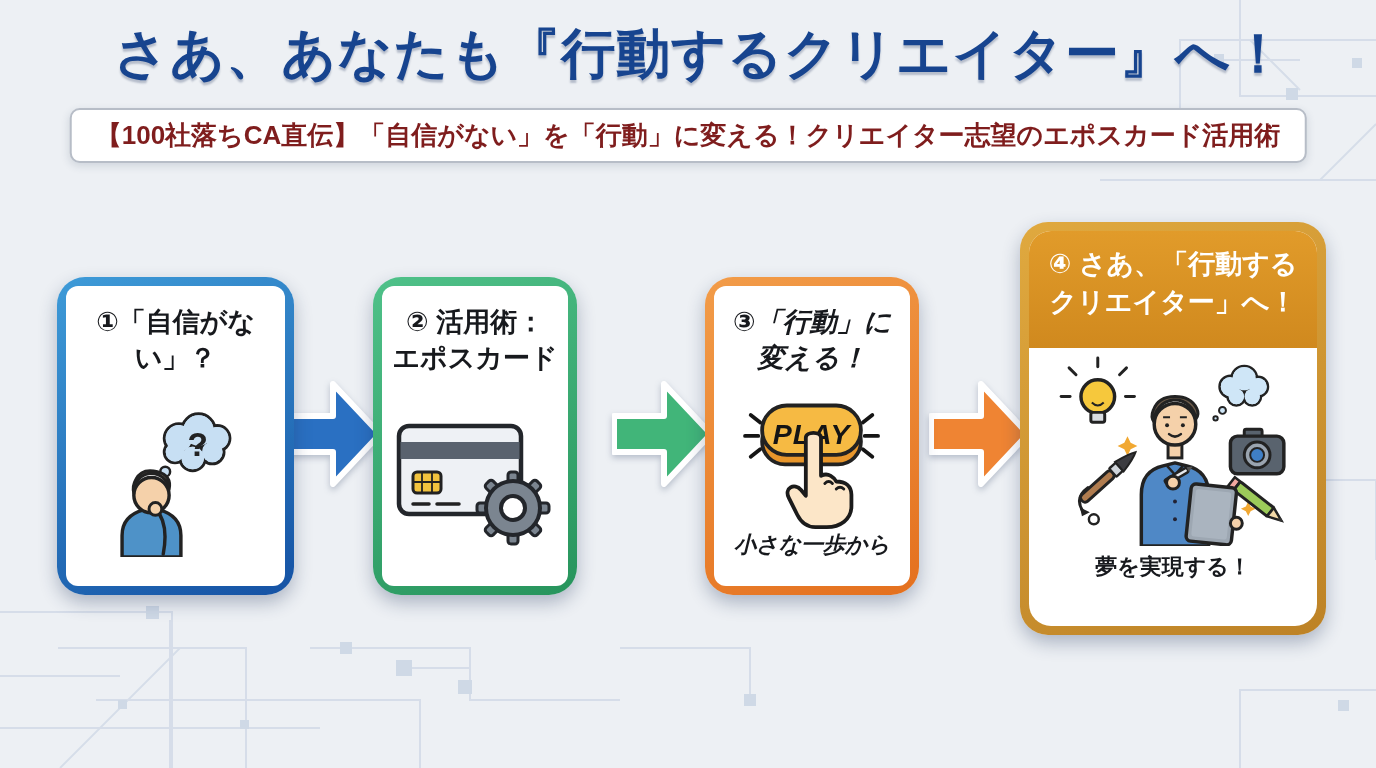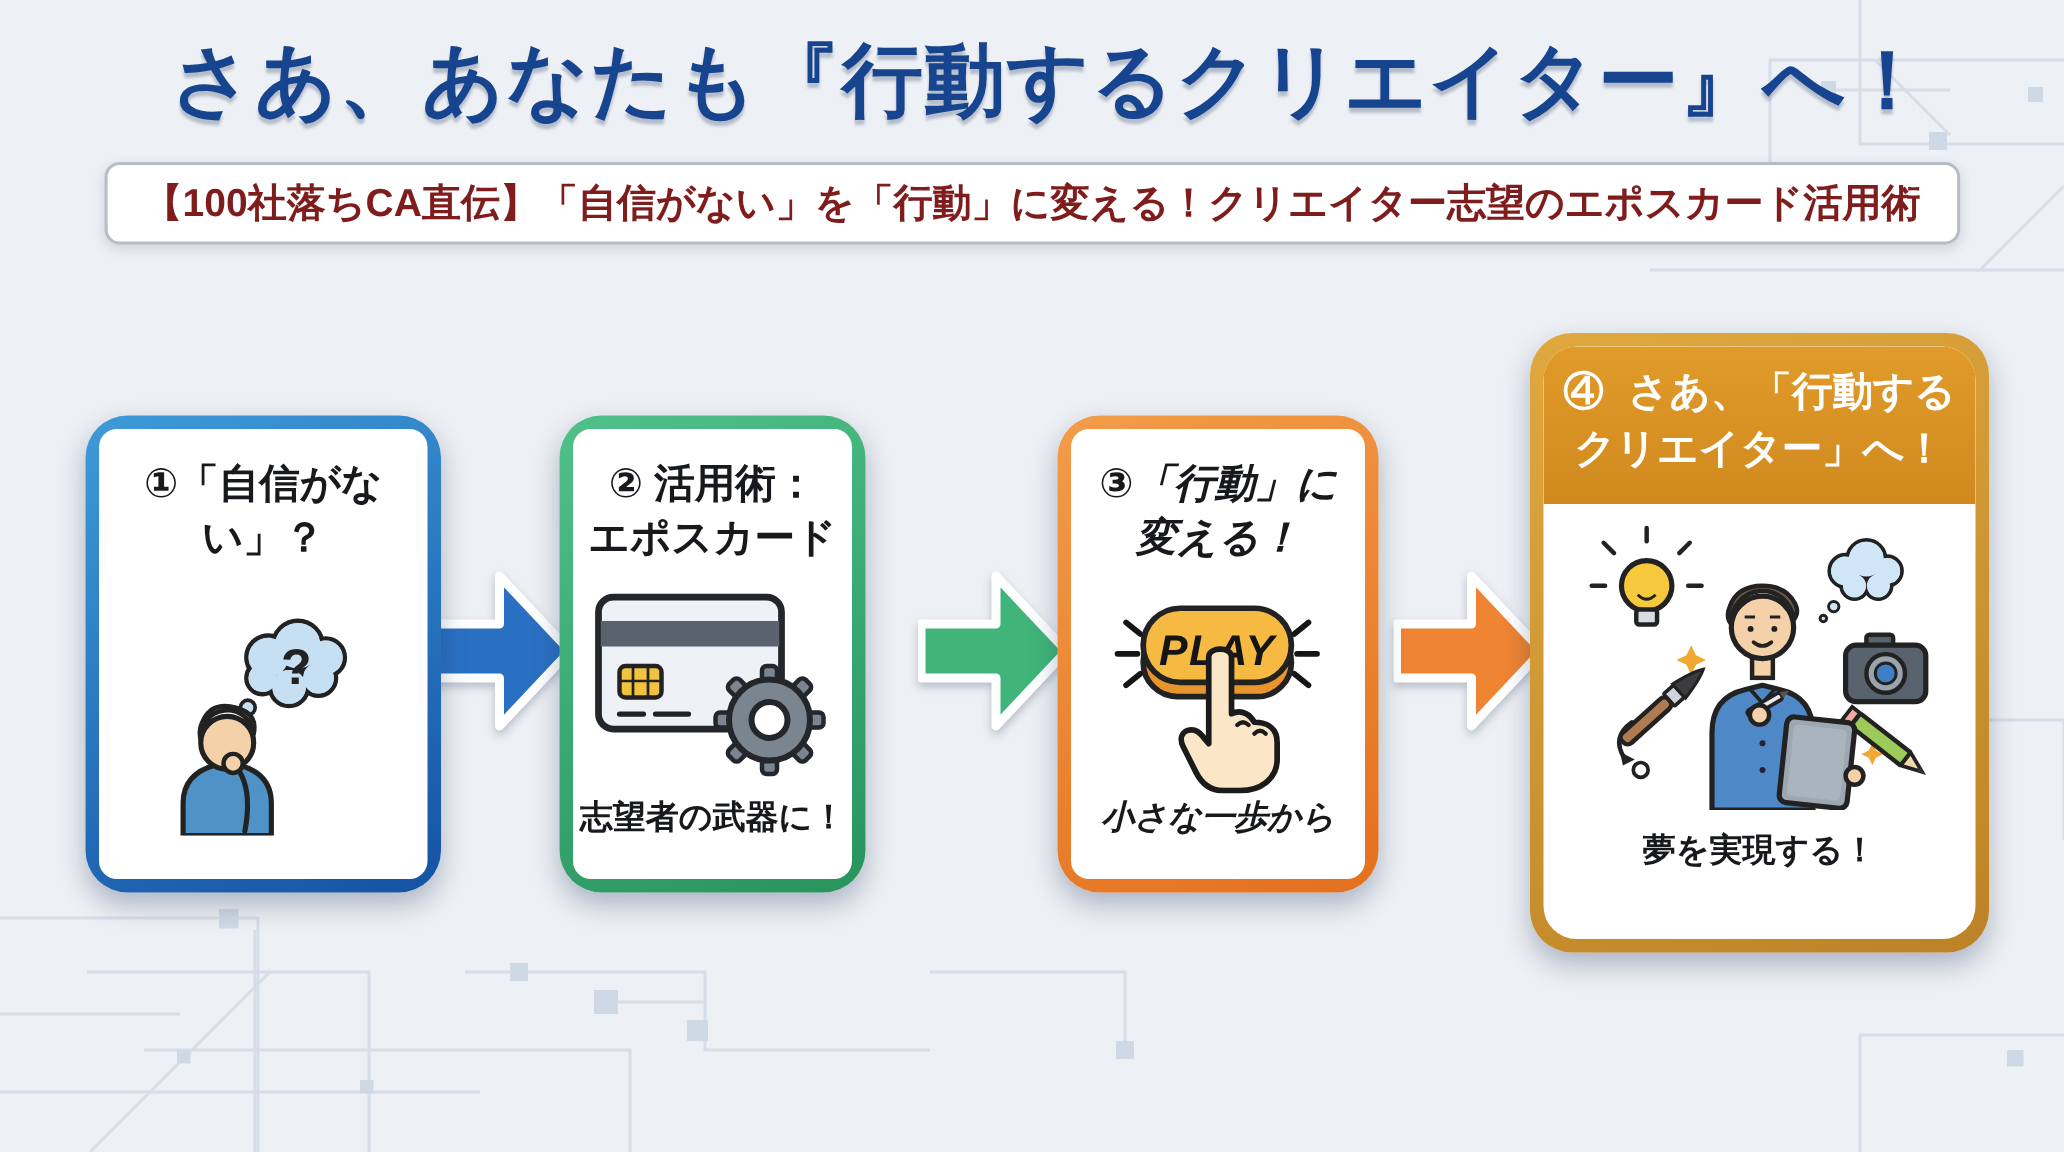--- a/index.html
+++ b/index.html
@@ -37,22 +37,22 @@
     font-size:27px;font-weight:800;color:#17191d;text-align:center;
     line-height:1.35;margin-top:18px;white-space:pre-line;
   }
   .card-icon{flex:1;display:flex;align-items:center;justify-content:center;}
   .card-caption{
     font-size:22px;font-weight:700;color:#17191d;margin-bottom:26px;text-align:center;
   }
   #card4 .card-inner{border-radius:22px;overflow:hidden;}
   .card4-header{
     width:100%;box-sizing:border-box;background:linear-gradient(180deg,#e19b2a,#d0891e);
-    padding:15px 10px 14px;text-align:center;font-size:27px;font-weight:800;
-    color:#ffffff;line-height:1.4;white-space:pre-line;font-family:Liberation Mono, monospace;
+    padding:15px 10px 26px;text-align:center;font-size:27px;font-weight:800;
+    color:#ffffff;line-height:1.4;white-space:pre-line;
   }
   #card4 .card-caption{margin-bottom:44px;}
   .arrow{position:absolute;top:372px;width:102px;height:124px;z-index:1;
     filter:drop-shadow(0 3px 3px rgba(20,40,80,.25));}
   #arrow1{left:281px;} #arrow2{left:612px;} #arrow3{left:929px;}
 </style>
 </head>
 <body>
 
 <div id="canvas">
@@ -158,21 +158,20 @@
               <rect x="115" y="56" width="10" height="16" rx="3" transform="rotate(180 120 92)"></rect>
               <rect x="115" y="56" width="10" height="16" rx="3" transform="rotate(225 120 92)"></rect>
               <rect x="115" y="56" width="10" height="16" rx="3" transform="rotate(270 120 92)"></rect>
               <rect x="115" y="56" width="10" height="16" rx="3" transform="rotate(315 120 92)"></rect>
             </g>
             <circle cx="120" cy="92" r="27" fill="#7b8590" stroke="#23262b" stroke-width="4"></circle>
             <circle cx="120" cy="92" r="12" fill="#ffffff" stroke="#23262b" stroke-width="4"></circle>
           </g>
         </svg>
       </div>
-      <div class="card-caption">志望者の武器に！</div>
     </div>
   </div>
 
   <svg class="arrow" id="arrow2" viewBox="0 0 102 124">
     <polygon points="2,44 52,44 52,12 99,62 52,112 52,80 2,80" fill="#41b579" stroke="#ffffff" stroke-width="6" stroke-linejoin="round"></polygon>
   </svg>
 
   <div class="card" id="card3">
     <div class="card-inner">
       <div class="card-title">③「行動」に

